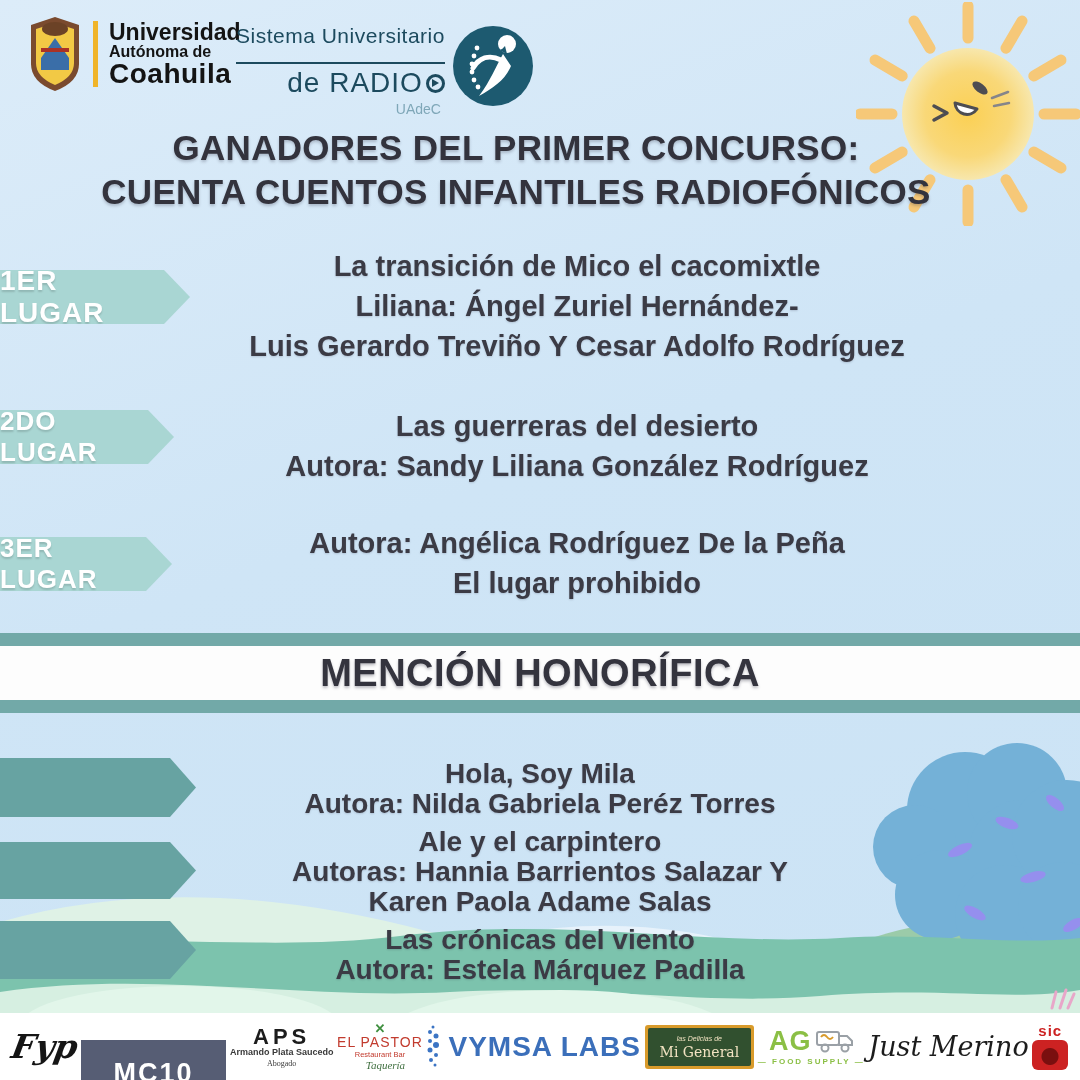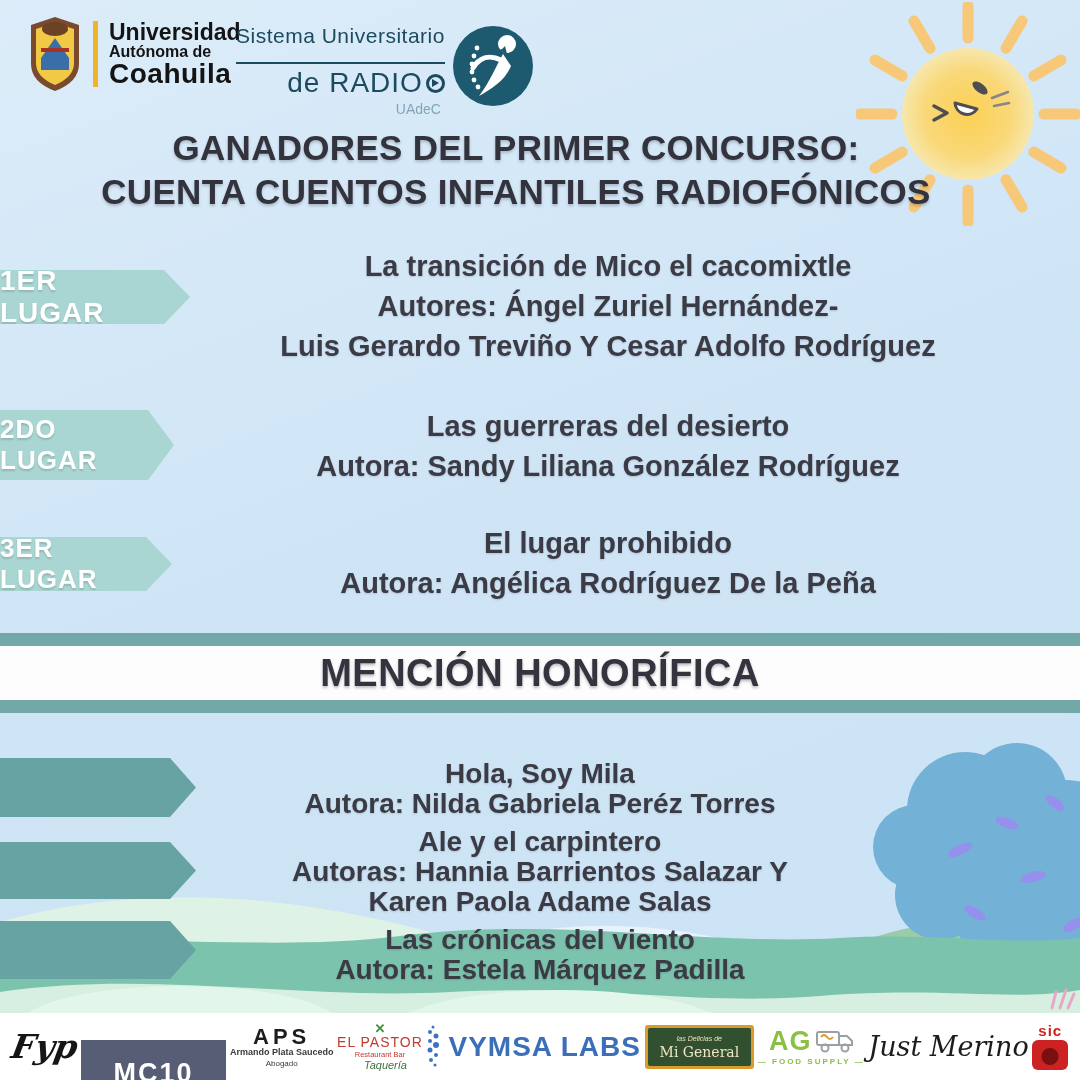--- a/index.html
+++ b/index.html
@@ -29,53 +29,53 @@
     font-size:35px;font-weight:800;line-height:44px;color:#33333d;
     text-shadow:0 2px 3px rgba(40,40,60,.25);letter-spacing:.3px;}
   
   .ribbon{position:absolute;left:0;display:flex;align-items:center;justify-content:center;
     padding-right:26px;box-sizing:border-box;color:#fff;font-weight:800;letter-spacing:1px;
     clip-path:polygon(0 0,calc(100% - 26px) 0,100% 50%,calc(100% - 26px) 100%,0 100%);
     filter:drop-shadow(0 3px 3px rgba(60,90,90,.25));}
   .ribbon.light{background:#a9d6d3;text-shadow:0 2px 2px rgba(0,0,0,.15);}
   .ribbon.dark{background:#67a3a2;}
   .r1er{top:270px;width:190px;height:54px;font-size:28px;}
-  .r2do{top:410px;width:174px;height:70px;font-size:26px;}
+  .r2do{top:410px;width:174px;height:54px;font-size:26px;}
   .r3er{top:537px;width:172px;height:54px;font-size:26px;}
   .mr1{top:758px;width:196px;height:59px;}
   .mr2{top:842px;width:196px;height:57px;}
   .mr3{top:921px;width:196px;height:58px;}
   
   .entry{position:absolute;text-align:center;font-weight:700;color:#3b3b45;
     text-shadow:0 1px 2px rgba(40,40,60,.18);}
-  .entry.winner{left:208px;width:800px;font-size:29px;line-height:40px;}
+  .entry.winner{left:177px;width:800px;font-size:29px;line-height:40px;}
   .entry.mention{left:175px;width:730px;font-size:28px;line-height:30px;}
   .w1{top:246px;} .w2{top:406px;} .w3{top:523px;}
   .m1{top:759px;} .m2{top:827px;} .m3{top:925px;}
   
   .banner{position:absolute;top:633px;left:0;width:1080px;}
   .stripe{height:13px;background:#72a9a8;}
   .band{height:54px;background:#fdfdfd;display:flex;align-items:center;justify-content:center;
     font-size:38px;font-weight:800;color:#34343e;letter-spacing:.5px;
     text-shadow:0 2px 3px rgba(40,40,60,.3);}
   
   .sponsors{position:absolute;top:1013px;left:0;width:1080px;height:67px;background:#ffffff;
     display:flex;align-items:center;justify-content:space-evenly;padding:0 8px;box-sizing:border-box;}
   .sp{display:flex;flex-direction:column;align-items:center;justify-content:center;line-height:1;}
   .fyp-name{font-family:"DejaVu Serif",serif;font-style:italic;font-weight:bold;font-size:33px;color:#151515;transform:skewX(-10deg);}
   .mc10{background:#565d74;height:58px;padding:0 14px;display:flex;flex-direction:column;align-items:center;justify-content:flex-end;gap:4px;margin-top:44px;}
   .mc-name{font-size:27px;font-weight:bold;color:#fff;letter-spacing:2px;}
   .mc-cap{font-size:6.5px;color:#e8eaf2;letter-spacing:1.5px;}
   .aps-name{font-size:22px;font-weight:600;letter-spacing:4px;color:#1c1c1c;}
   .aps-cap{font-size:9px;font-weight:bold;color:#3a3a3a;}
-  .aps-cap2{font-size:8px;color:#3a3a3a;margin-top:3px;}
+  .aps-cap2{font-size:8px;color:#3a3a3a;margin-top:3px;font-family:Liberation Serif, serif;}
   .pastor-x{color:#3f8f3f;font-weight:bold;font-size:13px;}
   .pastor-name{font-size:14px;font-weight:400;color:#c23b2e;letter-spacing:1px;margin-top:0;}
   .pastor-cap{font-size:7.5px;color:#c23b2e;margin-top:2px;}
-  .pastor-cap2{font-family:Liberation Sans, sans-serif;font-style:italic;font-size:11px;color:#3f6f3f;margin-top:2px;margin-left:11px;}
+  .pastor-cap2{font-family:Liberation Serif, serif;font-style:italic;font-size:11px;color:#3f6f3f;margin-top:2px;margin-left:11px;}
   .vymsa{flex-direction:row;gap:7px;}
   .vymsa-name{font-size:28px;font-weight:bold;color:#3b6fba;letter-spacing:1px;}
   .migeneral{background:#d99b2b;padding:3px;border-radius:3px;}
   .mig-inner{background:#31502f;border-radius:2px;padding:7px 12px;display:flex;flex-direction:column;align-items:center;gap:3px;}
   .mig-cap{font-size:7px;font-style:italic;color:#f2e3c2;}
   .mig-name{font-family:"DejaVu Serif",serif;font-size:14px;color:#f2e3c2;}
   .ag-row{display:flex;align-items:center;gap:4px;}
   .ag-name{font-size:27px;font-weight:800;color:#8bbf45;letter-spacing:1px;}
   .ag-cap{font-size:8px;font-weight:bold;color:#8bbf45;letter-spacing:2px;margin-top:3px;}
   .ag-cap::before{content:"— ";} .ag-cap::after{content:" —";}
@@ -207,38 +207,38 @@
   <div class="title">
     <div>GANADORES DEL PRIMER CONCURSO:</div>
     <div>CUENTA CUENTOS INFANTILES RADIOFÓNICOS</div>
   </div>
 
   <div class="ribbon light r1er">
     <span>1ER LUGAR</span>
   </div>
   <div class="entry winner w1">
     <div>La transición de Mico el cacomixtle</div>
-    <div>Autores: Ángel Zuriel Hernández-</div>
+    <div>Liliana: Ángel Zuriel Hernández-</div>
     <div>Luis Gerardo Treviño Y Cesar Adolfo Rodríguez</div>
   </div>
 
   <div class="ribbon light r2do">
     <span>2DO LUGAR</span>
   </div>
   <div class="entry winner w2">
     <div>Las guerreras del desierto</div>
     <div>Autora: Sandy Liliana González Rodríguez</div>
   </div>
 
   <div class="ribbon light r3er">
     <span>3ER LUGAR</span>
   </div>
   <div class="entry winner w3">
+    <div>Autora: Angélica Rodríguez De la Peña</div>
     <div>El lugar prohibido</div>
-    <div>Autora: Angélica Rodríguez De la Peña</div>
   </div>
 
   <div class="banner">
     <div class="stripe"></div>
     <div class="band">MENCIÓN HONORÍFICA</div>
     <div class="stripe"></div>
   </div>
 
   <div class="ribbon dark mr1"></div>
   <div class="entry mention m1">

